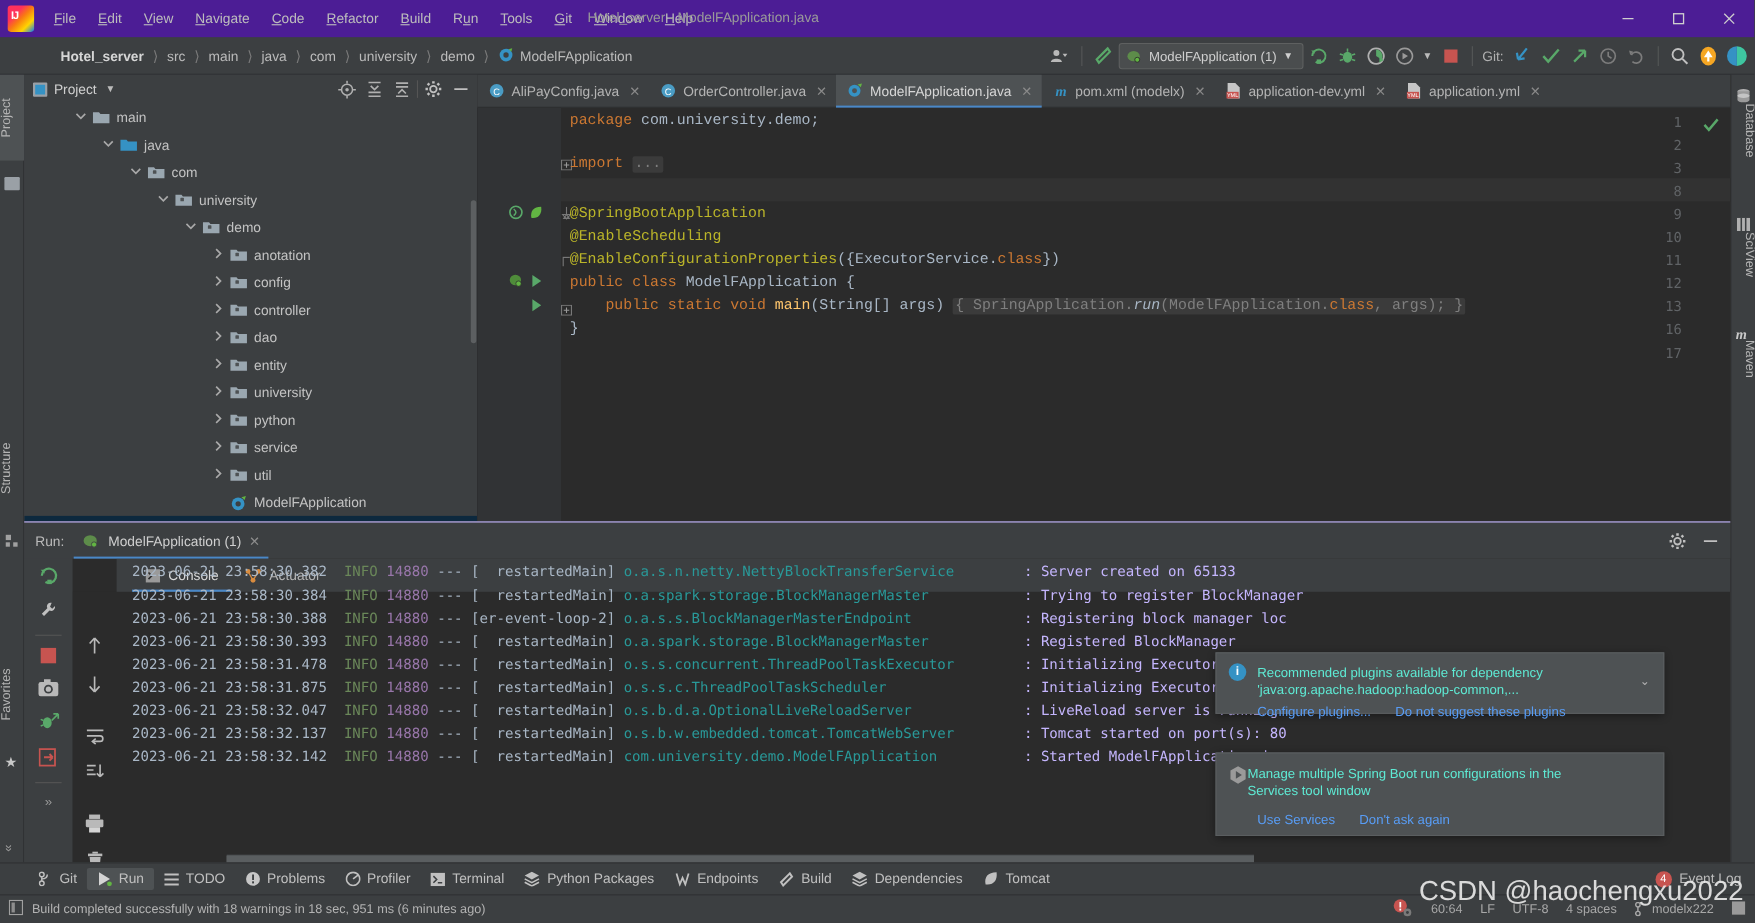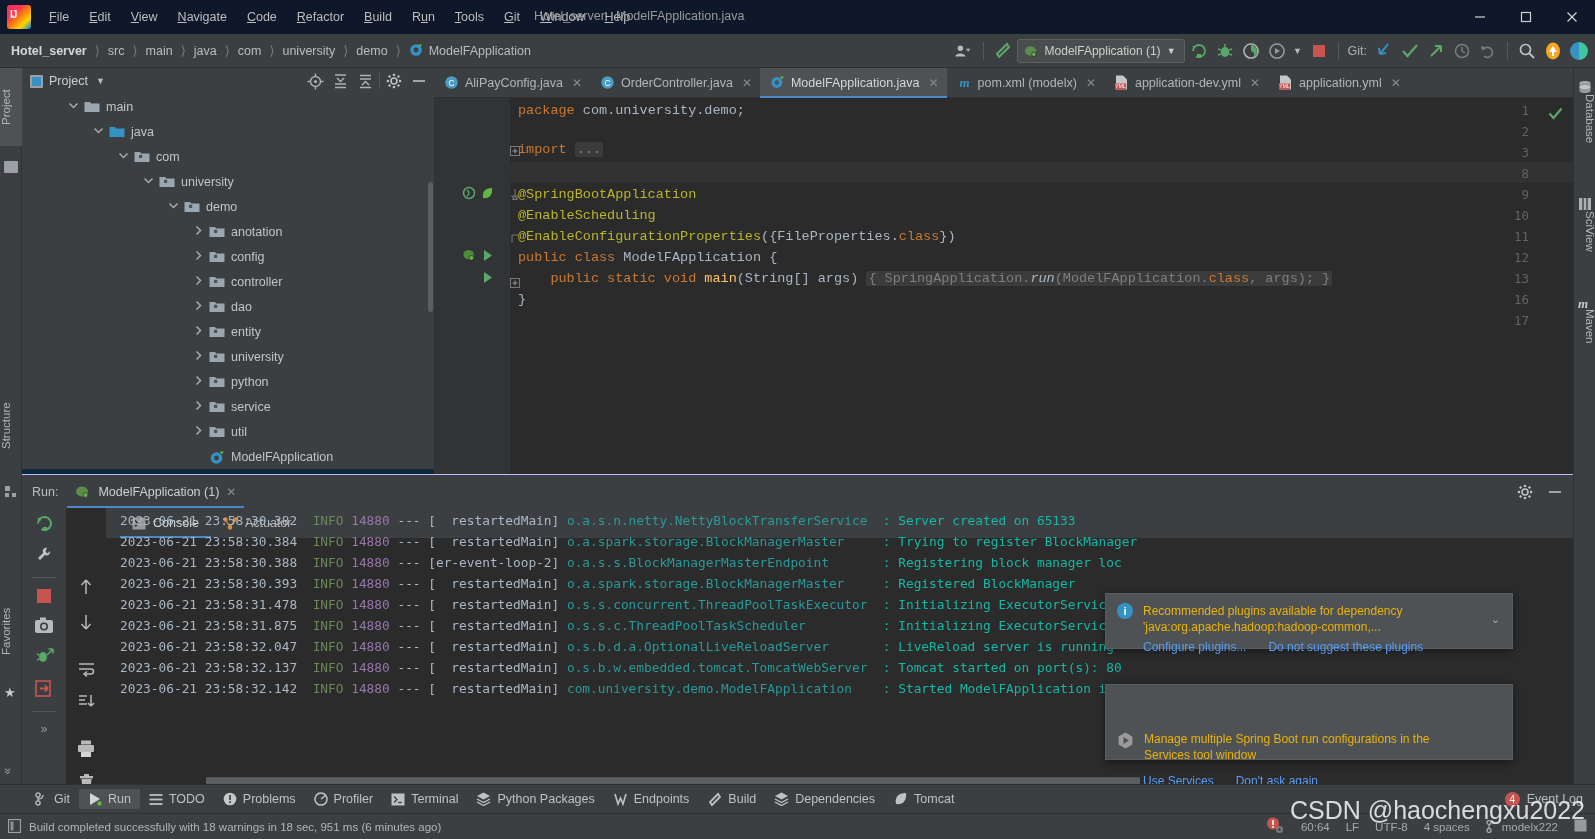--- a/index.html
+++ b/index.html
@@ -7,39 +7,39 @@
     width:1595px;height:839px;overflow:hidden;
     background:#3c3f41;
     font-family:"Liberation Sans", sans-serif;
     font-size:12.5px;
     color:#bbbbbb;
     -webkit-font-smoothing:antialiased;
   }
   #app{position:relative;width:1595px;height:839px;}
 
   
-  .titlebar{height:34px;background:#0f172a;display:flex;align-items:center;position:relative;}
+  .titlebar{height:34px;background:#4c1d95;display:flex;align-items:center;position:relative;}
   .logo{width:24px;height:24px;margin-left:7px;margin-right:8px;border-radius:3px;
         background:linear-gradient(135deg,#fe315d 0%,#fe315d 30%,#f97a12 50%,#ffd500 75%,#087cfa 100%);
         position:relative;flex:none;}
   .logo::after{content:"IJ";position:absolute;left:3px;top:4px;font-size:10px;font-weight:bold;color:#fff;
         letter-spacing:-1px;}
   .menubar{display:flex;align-items:center;gap:0px;}
   .menu-item{padding:4px 10px;color:#bdbdbd;font-size:12.5px;cursor:default;white-space:nowrap;}
   .menu-item u{text-decoration:underline;}
   .win-title{position:absolute;left:534px;top:9px;color:#9a9a9a;font-size:12.5px;}
   .wbtns{position:absolute;right:0;top:0;height:34px;display:flex;align-items:center;}
   .wbtn{width:46px;height:34px;display:flex;align-items:center;justify-content:center;color:#cfcfcf;font-size:13px;}
 
   
   .navbar{height:34px;background:#3c3f41;display:flex;align-items:center;position:relative;
           border-bottom:1px solid #2f3133;}
   .crumbs{display:flex;align-items:center;padding-left:8px;}
   .crumb{color:#bbbbbb;font-size:12.5px;padding:2px 3px;white-space:nowrap;display:flex;align-items:center;gap:4px;}
-  .crumb.bold{font-weight:bold;color:#d6d6d6;}
+  .crumb.bold{font-weight:bold;color:#d6d6d6;margin-left:44px;}
   .sep{color:#7a7a7a;margin:0 5px;font-size:13px;}
   .navright{position:absolute;right:4px;top:0;height:34px;display:flex;align-items:center;gap:2px;}
   .ticon{width:24px;height:24px;display:flex;align-items:center;justify-content:center;border-radius:3px;}
   .runcfg{display:flex;align-items:center;gap:6px;height:24px;padding:0 8px 0 6px;
           border:1px solid #5e6060;border-radius:3px;background:#4a4d4e;color:#cfcfcf;font-size:12px;white-space:nowrap;}
   .vsepr{width:1px;height:18px;background:#555858;margin:0 5px;}
   .gitlabel{color:#b0b0b0;font-size:12.5px;margin:0 3px 0 2px;}
 
   
   .body{position:absolute;top:68px;left:0;right:0;bottom:0;}
@@ -117,28 +117,28 @@
   .ctab.active::after{content:"";position:absolute;left:0;right:0;bottom:0;height:2px;background:#4a88c7;}
   .consolelines{position:absolute;left:0;right:0;top:0;bottom:0;padding-left:14px;padding-top:2px;
                 font-family:"DejaVu Sans Mono", monospace;font-size:12.8px;line-height:21px;color:#a9b7c6;
                 white-space:pre;overflow:hidden;}
   .c-ts{color:#a9b7c6;}
   .c-lvl{color:#6a8759;}
   .c-pid{color:#9876aa;}
   .c-dash{color:#a9b7c6;}
   .c-thr{color:#a9b7c6;}
   .c-cls{color:#299999;}
-  .c-msg{color:#14b8a6;}
+  .c-msg{color:#c4b5fd;margin-left:48px;}
 
   
   .notif{position:absolute;background:#4e5254;color:#d4d4d4;border:1px solid #5a5e60;
          box-shadow:0 2px 8px rgba(0,0,0,.45);}
   .n1{left:1127px;top:593px;width:408px;height:56px;}
   .n2{left:1127px;top:684px;width:408px;height:76px;}
-  .ntext{font-size:12px;line-height:16px;color:#eab308;}
+  .ntext{font-size:12px;line-height:16px;color:#5eead4;}
   .nlink{color:#589df6;font-size:12px;}
   .nicon-i{width:16px;height:16px;border-radius:50%;background:#3592c4;color:#fff;font-size:11px;
            font-weight:bold;display:flex;align-items:center;justify-content:center;flex:none;}
 
   
   .bottombar{position:absolute;left:0;right:0;bottom:26px;height:29px;background:#3c3f41;
              border-top:1px solid #2f3133;display:flex;align-items:center;padding-left:26px;}
   .btool{display:flex;align-items:center;gap:6px;padding:3px 9px;font-size:12.5px;color:#c0c0c0;
          white-space:nowrap;border-radius:2px;}
   .btool.active{background:#4e5254;}
@@ -767,21 +767,21 @@
               <line x1="5" y1="2.5" x2="5" y2="7.5" stroke="#9a9a9a"></line>
             </svg>
         </div>
 
         <div class="codeline" style="top:5px"><span class="kw">package</span> <span class="cls">com.university.demo;</span></div>
         <div class="codeline" style="top:26px"></div>
         <div class="codeline" style="top:44px;left:84px"><span class="kw">import</span> <span class="folded">...</span></div>
         <div class="codeline" style="top:67px"></div>
         <div class="codeline" style="top:89px"><span class="ann">@SpringBootApplication</span></div>
         <div class="codeline" style="top:110px"><span class="ann">@EnableScheduling</span></div>
-        <div class="codeline" style="top:131px"><span class="ann">@EnableConfigurationProperties</span><span class="cls">({FileProperties.</span><span class="kw">class</span><span class="cls">})</span></div>
+        <div class="codeline" style="top:131px"><span class="ann">@EnableConfigurationProperties</span><span class="cls">({ExecutorService.</span><span class="kw">class</span><span class="cls">})</span></div>
         <div class="codeline" style="top:152px"><span class="kw">public class</span> <span class="cls">ModelFApplication {</span></div>
         <div class="codeline" style="top:173px">    <span class="kw">public static void</span> <span style="color:#ffc66d">main</span><span class="cls">(String[] args) </span><span class="folded">{ SpringApplication.<span class="ital">run</span>(ModelFApplication.<span class="kw">class</span>, args); }</span></div>
         <div class="codeline" style="top:194px"><span class="cls">}</span></div>
         <div class="codeline" style="top:215px"></div>
 
         <div class="editcheck">
           <svg width="15" height="15" viewBox="0 0 15 15">
               <path d="M1.5 7.5 L5.5 12 L13.5 2.5" fill="none" stroke="#59a869" stroke-width="2.2"></path>
             </svg>
         </div>
@@ -948,21 +948,21 @@
         </div>
         <div style="color:#b0b0b0;font-size:11px;align-self:center;margin-right:2px">⌄</div>
       </div>
       <div style="display:flex;gap:22px;padding:5px 0 0 37px;">
         <span class="nlink">Configure plugins...</span>
         <span class="nlink">Do not suggest these plugins</span>
       </div>
     </div>
 
     <div class="notif n2" style="position:absolute;left:1105px;top:616px;width:408px;height:76px;">
-      <div style="display:flex;padding:10px 10px 0 11px;gap:10px;margin-top:36px;">
+      <div style="display:flex;padding:10px 10px 0 11px;">
         <div style="flex:none;margin-top:1px">
           <svg width="17" height="17" viewBox="0 0 17 17">
               <path d="M8.5 0.6 L15.4 4.5 L15.4 12.5 L8.5 16.4 L1.6 12.5 L1.6 4.5 Z" fill="#9a9a9a"></path>
               <path d="M6.5 5 L12 8.5 L6.5 12 Z" fill="#4e5254"></path>
             </svg>
         </div>
         <div style="flex:1">
           <div class="ntext">Manage multiple Spring Boot run configurations in the</div>
           <div class="ntext">Services tool window</div>
         </div>

